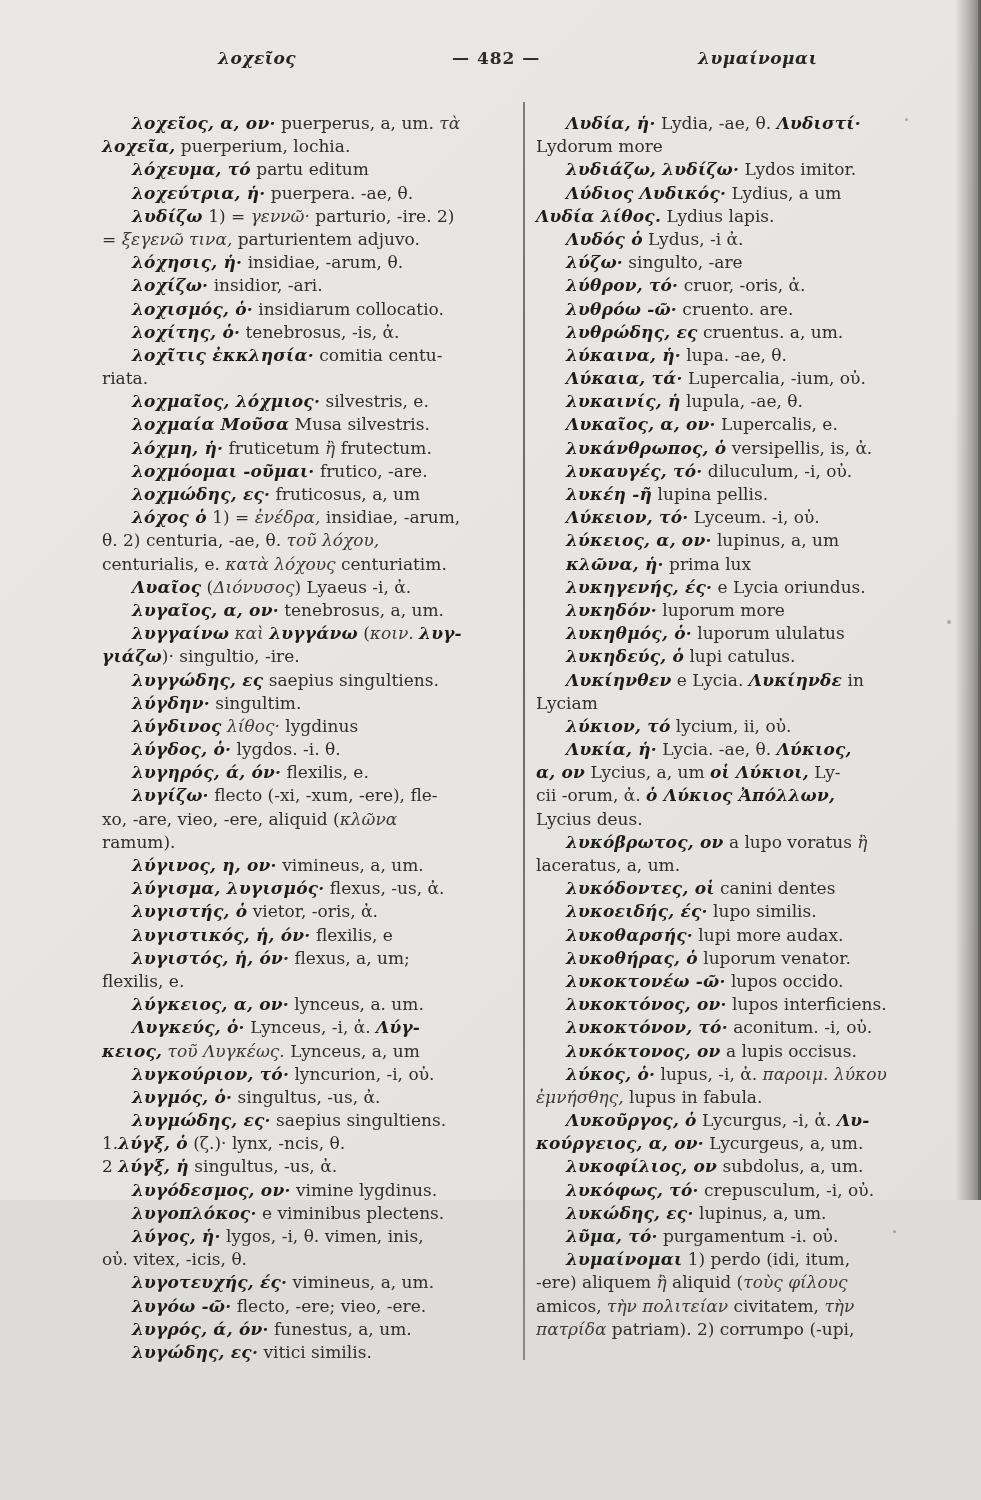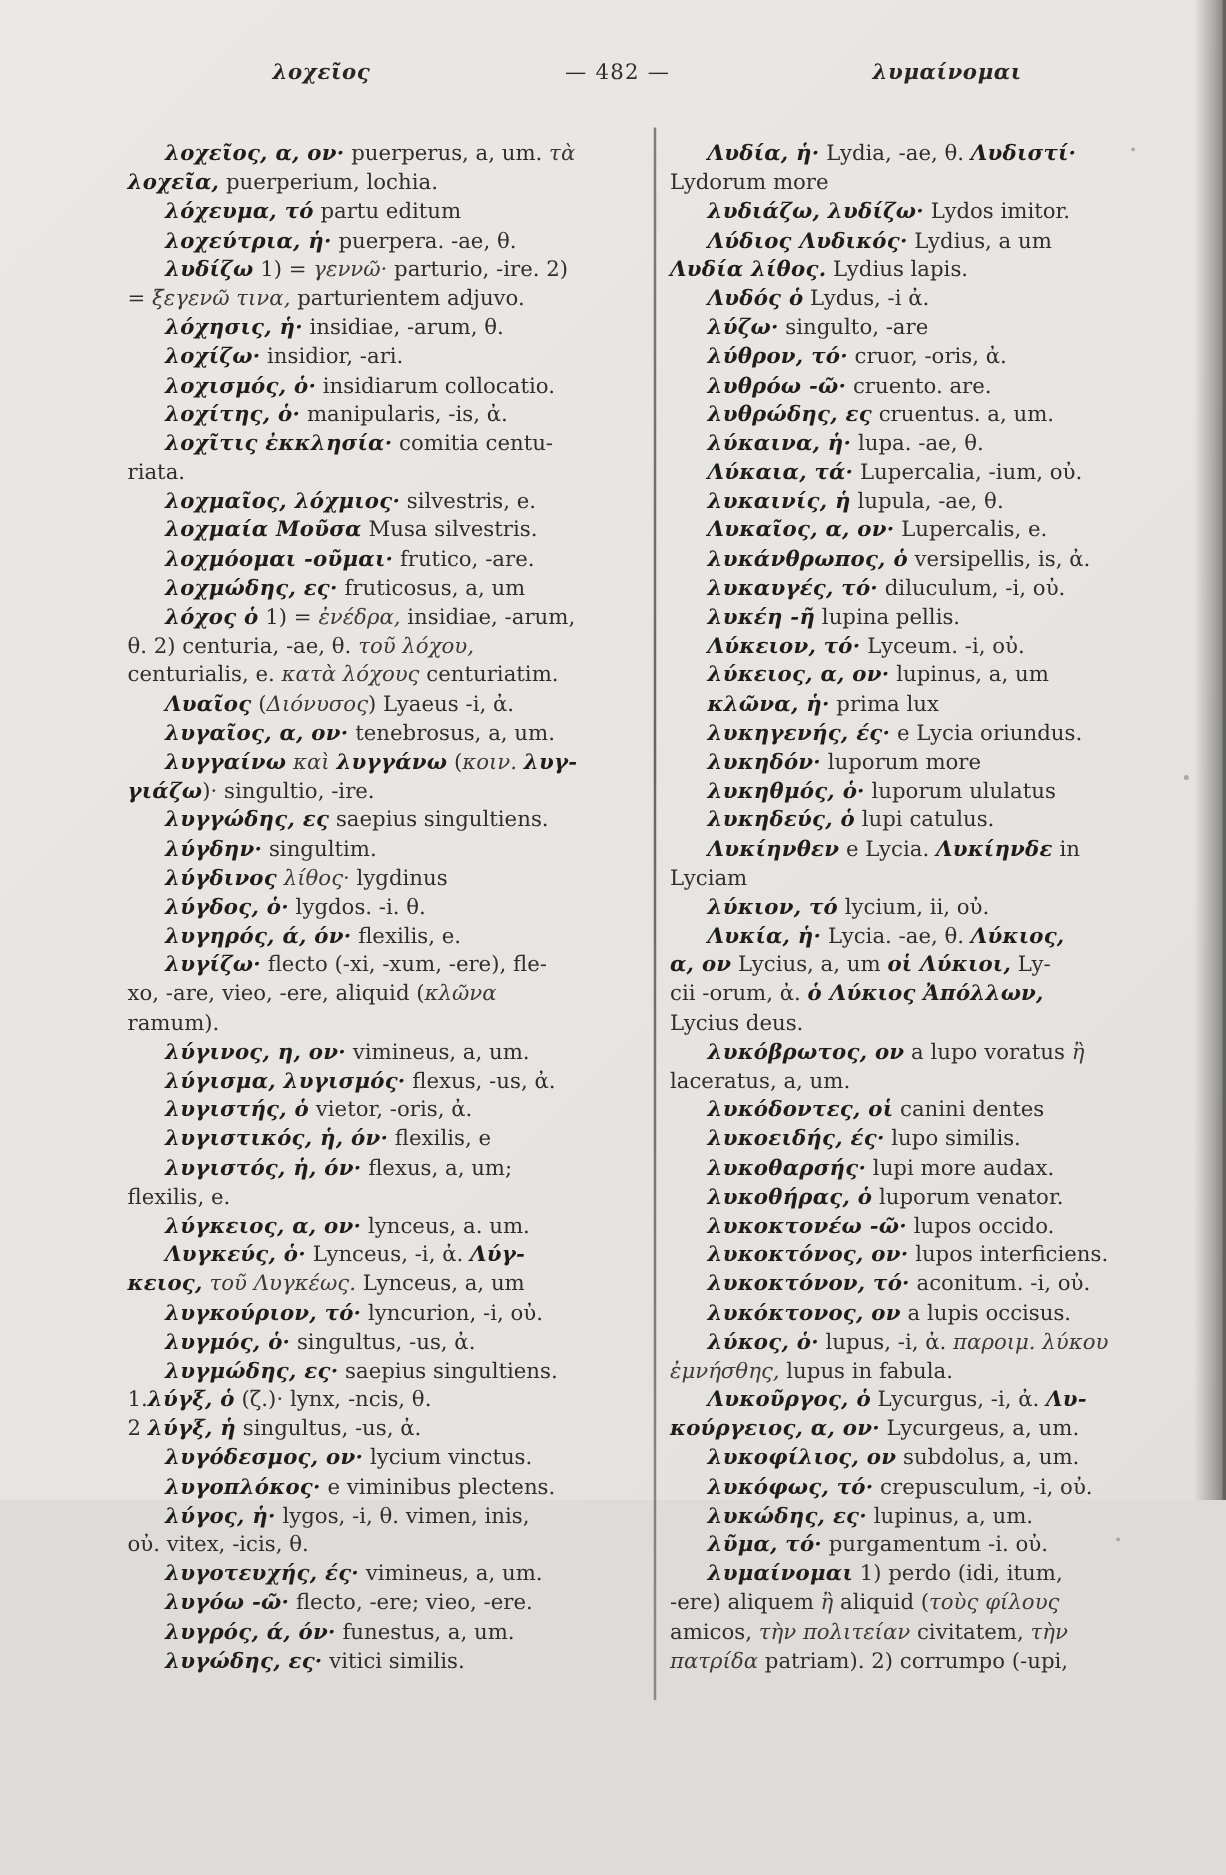--- a/index.html
+++ b/index.html
@@ -25,21 +25,21 @@
   }
   .header{
     position:absolute;top:48px;left:0;width:100%;height:26px;
     font-size:17px;
   }
   .header .h-greek{
     font-style:italic;font-weight:700;color:#262626;
     letter-spacing:0.5px;
   }
   .header .h-left{position:absolute;left:218px;}
-  .header .h-center{position:absolute;left:452px;font-weight:400;color:#2e2e2e;letter-spacing:1px;}
+  .header .h-center{position:absolute;left:452px;font-weight:700;color:#2e2e2e;letter-spacing:1px;}
   .header .h-right{position:absolute;left:698px;}
   .divider{
     position:absolute;left:523px;top:102px;width:2px;height:1258px;
     background:linear-gradient(to bottom,rgba(70,70,68,0.65),rgba(60,60,58,0.75) 40%,rgba(70,70,68,0.55));
   }
   .col{
     position:absolute;top:112px;
     font-size:17px;line-height:23.2px;
   }
   .col-left{left:102px;width:418px;}
@@ -67,25 +67,26 @@
   <div class="col col-left">
       <div class="line ind"><span class="g">λοχεῖος, α, ον·</span><span class="r"> puerperus, a, um. </span><span class="k">τὰ</span></div>
       <div class="line"><span class="g">λοχεῖα,</span><span class="r"> puerperium, lochia.</span></div>
       <div class="line ind"><span class="g">λόχευμα, τό</span><span class="r">  partu editum</span></div>
       <div class="line ind"><span class="g">λοχεύτρια, ἡ·</span><span class="r"> puerpera. -ae, θ.</span></div>
       <div class="line ind"><span class="g">λυδίζω</span><span class="r"> 1) = </span><span class="k">γεννῶ·</span><span class="r"> parturio, -ire. 2)</span></div>
       <div class="line"><span class="r">= </span><span class="k">ξεγενῶ τινα,</span><span class="r"> parturientem adjuvo.</span></div>
       <div class="line ind"><span class="g">λόχησις, ἡ·</span><span class="r"> insidiae, -arum, θ.</span></div>
       <div class="line ind"><span class="g">λοχίζω·</span><span class="r"> insidior, -ari.</span></div>
       <div class="line ind"><span class="g">λοχισμός, ὁ·</span><span class="r"> insidiarum collocatio.</span></div>
-      <div class="line ind"><span class="g">λοχίτης, ὁ·</span><span class="r"> manipularis, -is, ἀ.</span></div>
+      <div class="line ind"><span class="g">λοχίτης, ὁ·</span><span class="r"> tenebrosus, -is, ἀ.</span></div>
       <div class="line ind"><span class="g">λοχῖτις ἐκκλησία·</span><span class="r">  comitia centu-</span></div>
       <div class="line"><span class="r">riata.</span></div>
       <div class="line ind"><span class="g">λοχμαῖος, λόχμιος·</span><span class="r"> silvestris, e.</span></div>
       <div class="line ind"><span class="g">λοχμαία Μοῦσα</span><span class="r"> Musa silvestris.</span></div>
+      <div class="line ind"><span class="g">λόχμη, ἡ·</span><span class="r"> fruticetum </span><span class="k">ἢ</span><span class="r"> frutectum.</span></div>
       <div class="line ind"><span class="g">λοχμόομαι -οῦμαι·</span><span class="r"> frutico, -are.</span></div>
       <div class="line ind"><span class="g">λοχμώδης, ες·</span><span class="r"> fruticosus, a, um</span></div>
       <div class="line ind"><span class="g">λόχος ὁ</span><span class="r"> 1) = </span><span class="k">ἐνέδρα,</span><span class="r"> insidiae, -arum,</span></div>
       <div class="line"><span class="r">θ. 2) centuria, -ae, θ. </span><span class="k">τοῦ λόχου,</span></div>
       <div class="line"><span class="r">centurialis, e. </span><span class="k">κατὰ λόχους</span><span class="r"> centuriatim.</span></div>
       <div class="line ind"><span class="g">Λυαῖος</span><span class="r"> (</span><span class="k">Διόνυσος</span><span class="r">) Lyaeus -i, ἀ.</span></div>
       <div class="line ind"><span class="g">λυγαῖος, α, ον·</span><span class="r"> tenebrosus, a, um.</span></div>
       <div class="line ind"><span class="g">λυγγαίνω</span><span class="k"> καὶ </span><span class="g">λυγγάνω</span><span class="r"> (</span><span class="k">κοιν. </span><span class="g">λυγ-</span></div>
       <div class="line"><span class="g">γιάζω</span><span class="r">)· singultio, -ire.</span></div>
       <div class="line ind"><span class="g">λυγγώδης, ες</span><span class="r"> saepius singultiens.</span></div>
@@ -103,21 +104,21 @@
       <div class="line ind"><span class="g">λυγιστός, ἡ, όν·</span><span class="r"> flexus, a, um;</span></div>
       <div class="line"><span class="r">flexilis, e.</span></div>
       <div class="line ind"><span class="g">λύγκειος, α, ον·</span><span class="r"> lynceus, a. um.</span></div>
       <div class="line ind"><span class="g">Λυγκεύς, ὁ·</span><span class="r"> Lynceus, -i, ἀ. </span><span class="g">Λύγ-</span></div>
       <div class="line"><span class="g">κειος,</span><span class="k"> τοῦ Λυγκέως.</span><span class="r"> Lynceus, a, um</span></div>
       <div class="line ind"><span class="g">λυγκούριον, τό·</span><span class="r"> lyncurion, -i, οὐ.</span></div>
       <div class="line ind"><span class="g">λυγμός, ὁ·</span><span class="r"> singultus, -us, ἀ.</span></div>
       <div class="line ind"><span class="g">λυγμώδης, ες·</span><span class="r"> saepius singultiens.</span></div>
       <div class="line"><span class="r">1.</span><span class="g">λύγξ, ὁ</span><span class="r"> (ζ.)· lynx, -ncis, θ.</span></div>
       <div class="line"><span class="r">2 </span><span class="g">λύγξ, ἡ</span><span class="r">  singultus, -us, ἀ.</span></div>
-      <div class="line ind"><span class="g">λυγόδεσμος, ον·</span><span class="r"> lycium vinctus.</span></div>
+      <div class="line ind"><span class="g">λυγόδεσμος, ον·</span><span class="r"> vimine lygdinus.</span></div>
       <div class="line ind"><span class="g">λυγοπλόκος·</span><span class="r"> e viminibus plectens.</span></div>
       <div class="line ind"><span class="g">λύγος, ἡ·</span><span class="r"> lygos, -i, θ. vimen,  inis,</span></div>
       <div class="line"><span class="r">οὐ. vitex, -icis, θ.</span></div>
       <div class="line ind"><span class="g">λυγοτευχής, ές·</span><span class="r"> vimineus, a, um.</span></div>
       <div class="line ind"><span class="g">λυγόω -ῶ·</span><span class="r"> flecto, -ere; vieo, -ere.</span></div>
       <div class="line ind"><span class="g">λυγρός, ά, όν·</span><span class="r"> funestus, a, um.</span></div>
       <div class="line ind"><span class="g">λυγώδης, ες·</span><span class="r"> vitici similis.</span></div>
     </div>
   <div class="col col-right">
       <div class="line ind"><span class="g">Λυδία, ἡ·</span><span class="r"> Lydia, -ae, θ. </span><span class="g">Λυδιστί·</span></div>

